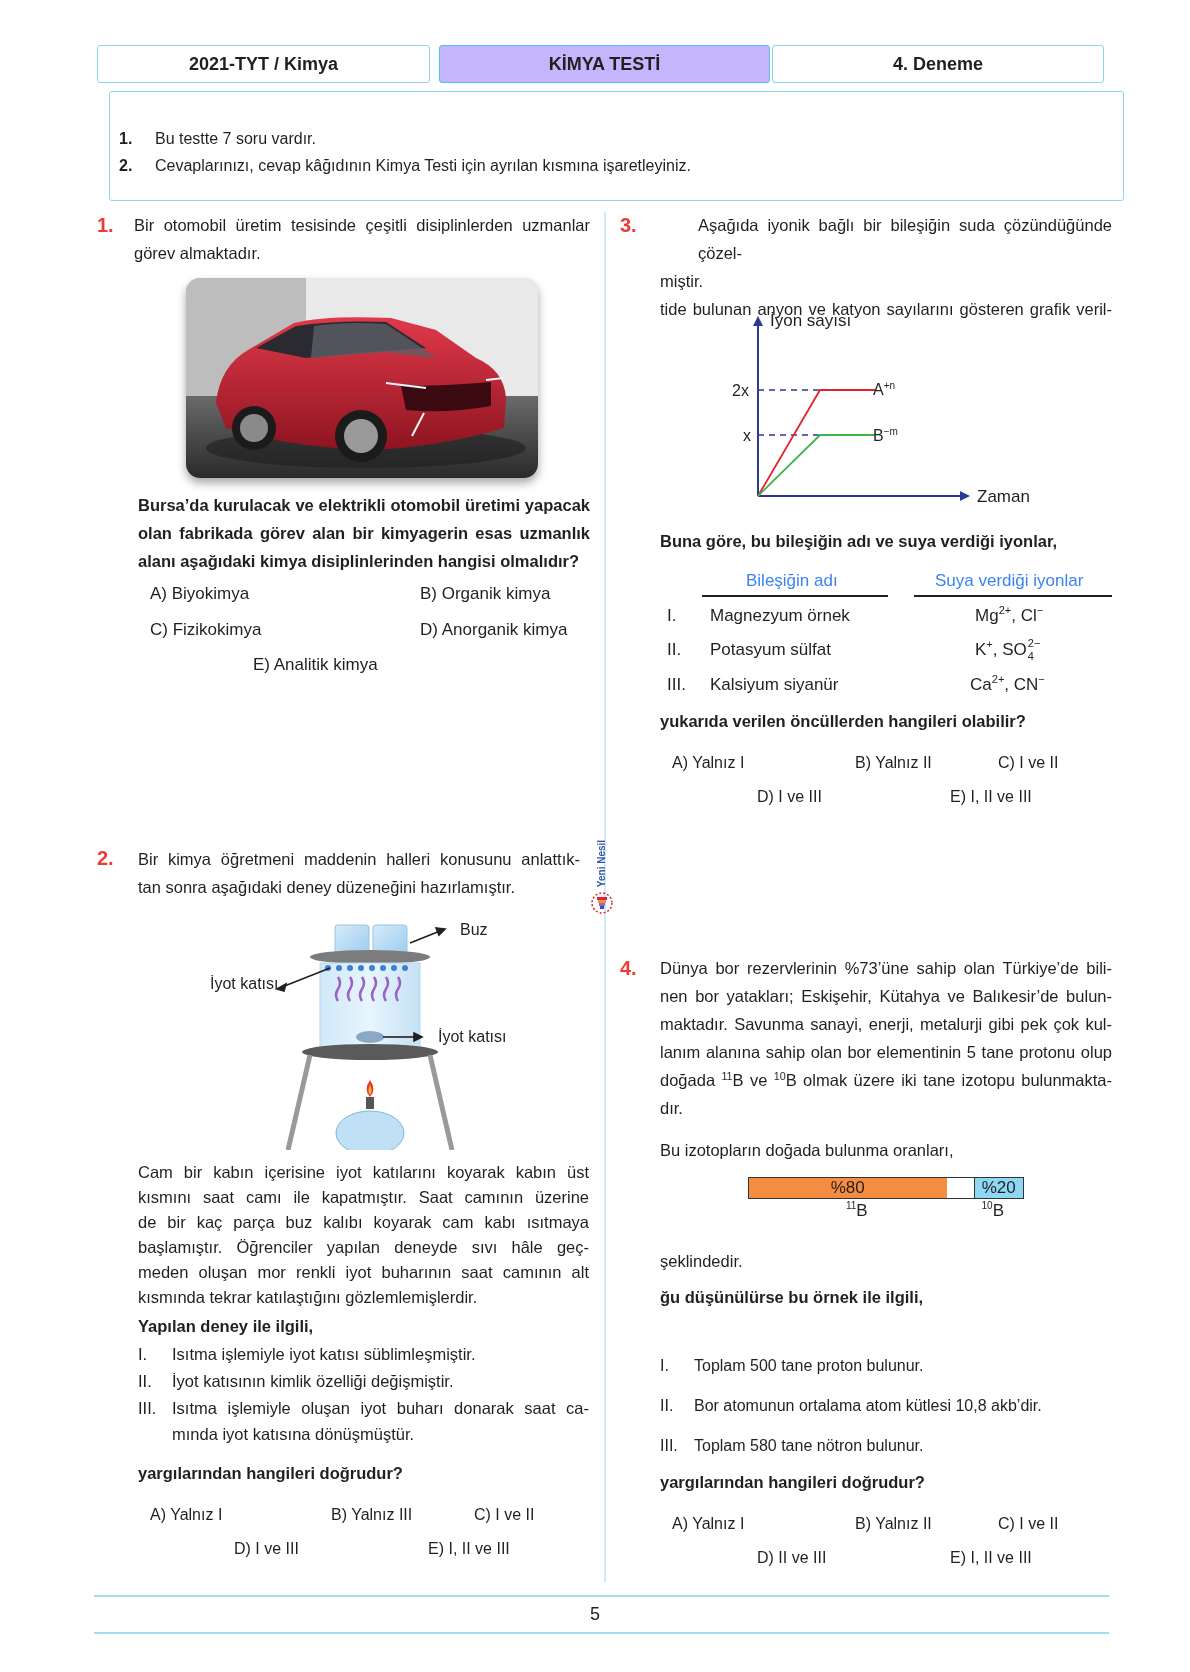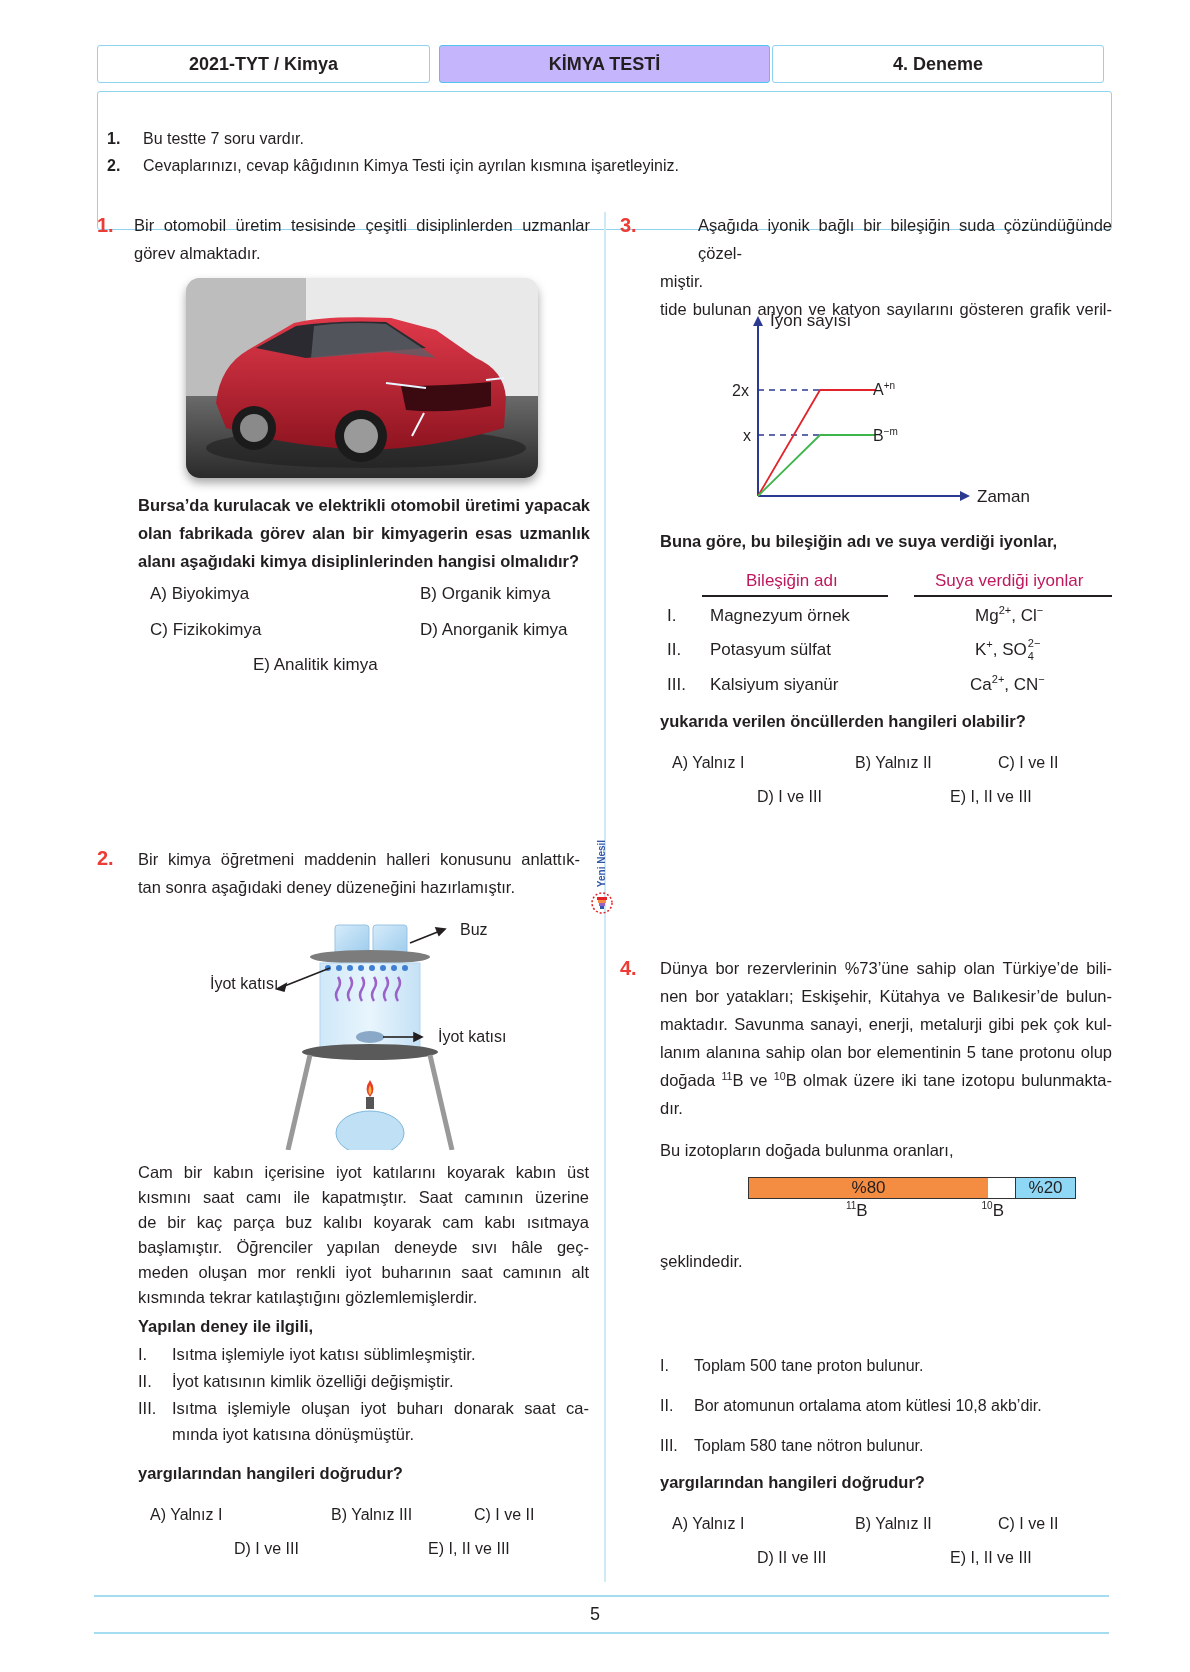--- a/index.html
+++ b/index.html
@@ -5,21 +5,21 @@
   * { box-sizing: border-box; margin: 0; padding: 0; }
   html, body { width: 1190px; height: 1672px; background: #ffffff; overflow: hidden; }
   body { position: relative; font-family: "Liberation Sans", sans-serif; color: #231f20; }
 
   .abs { position: absolute; }
 
   
   .hbox { position: absolute; top: 45px; height: 38px; border: 1.5px solid #8fd3ee; border-radius: 3px;
           display: flex; align-items: center; justify-content: center; font-weight: bold; font-size: 18px; color: #231f20; }
   .hbox.mid { background: #4fc4ef; border-color: #4fc4ef; align-items: flex-start; padding-top: 8px; }
-  .infobox { position: absolute; left: 97px; top: 91px; width: 1015px; height: 139px; border: 1.5px solid #8fd3ee; border-radius: 3px; }
+  .infobox { position: absolute; left: 109px; top: 91px; width: 1015px; height: 110px; border: 1.5px solid #8fd3ee; border-radius: 3px; }
   .info-line { position: absolute; left: 9px; font-size: 16px; }
   .info-line .n { font-weight: bold; display: inline-block; width: 36px; }
 
   .colsep { position: absolute; left: 604px; top: 212px; width: 1.5px; height: 1370px; background: #cfeaf6; }
 
   .qnum { position: absolute; color: #ed3b35; font-weight: bold; font-size: 20px; }
   .p { position: absolute; font-size: 16.5px; line-height: 28px; text-align: justify; }
   .p.bold { font-weight: bold; }
   .opt { position: absolute; font-size: 17px; margin-left: 12px; }
   .opt.sm { font-size: 16px; }
@@ -27,25 +27,25 @@
   sup, sub { font-size: 65%; line-height: 0; }
   .ssup { position: relative; display: inline-block; width: 14px; height: 1px; }
   .ssup .t { position: absolute; left: 1px; top: -17px; font-size: 11px; }
   .ssup .b { position: absolute; left: 1px; top: -4px; font-size: 11px; }
 
   
   .car { position: absolute; left: 186px; top: 278px; width: 352px; height: 200px; border-radius: 14px; overflow: hidden;
          box-shadow: 0 5px 10px rgba(0,0,0,0.35); background: linear-gradient(90deg, #c9c9c9 0%, #e4e4e4 30%, #eeeeee 60%, #dddddd 100%); }
 
   
-  .thead { position: absolute; color: #be185d; font-size: 17px; }
+  .thead { position: absolute; color: #3b82f6; font-size: 17px; }
   .trule { position: absolute; height: 1.5px; background: #231f20; }
 
   
-  .isobar { position: absolute; left: 748px; top: 1177px; width: 328px; height: 22px; border: 1.5px solid #333; display: flex; gap: 27px; }
+  .isobar { position: absolute; left: 748px; top: 1177px; width: 276px; height: 22px; border: 1.5px solid #333; display: flex; gap: 27px; }
   .isobar .seg { height: 100%; display: flex; align-items: center; justify-content: center; font-size: 17px; }
 
   .footline { position: absolute; left: 94px; width: 1015px; height: 2px; background: #a6dcf0; }
   .pagenum { position: absolute; left: 0; width: 1190px; top: 1604px; text-align: center; font-size: 18px; }
 
   .badge { position: absolute; left: 590px; top: 838px; width: 30px; height: 90px; }
 </style>
 </head>
 <body>
 
@@ -296,20 +296,21 @@
     <div class="seg" style="width: 20%; background: rgb(143, 216, 245); border-left: 1.5px solid rgb(51, 51, 51);">%20</div>
   </div>
 <div id="isolabels" class="abs" style="left:748px; top:1201px; width:272px; height:24px;">
     <div style="position: absolute; left: 40%; transform: translateX(-50%); font-size: 17px;"><sup style="font-size: 10px;">11</sup>B</div>
     <div style="position: absolute; left: 90%; transform: translateX(-50%); font-size: 17px;"><sup style="font-size: 10px;">10</sup>B</div>
   </div>
 
 <div class="p" style="left:660px; top:1247px;">şeklindedir.</div>
 
 <div class="p bold" style="left:660px; top:1283px; width:452px;">
+  <div>ğu düşünülürse bu örnek ile ilgili,</div>
 </div>
 
 <div class="p" style="left:660px; top:1352px; font-size:16px;"><span style="display:inline-block; width:34px;">I.</span><span>Toplam 500 tane proton bulunur.</span></div>
 <div class="p" style="left:660px; top:1392px; font-size:16px;"><span style="display:inline-block; width:34px;">II.</span><span>Bor atomunun ortalama atom kütlesi 10,8 akb’dir.</span></div>
 <div class="p" style="left:660px; top:1432px; font-size:16px;"><span style="display:inline-block; width:34px;">III.</span><span>Toplam 580 tane nötron bulunur.</span></div>
 
 <div class="p bold" style="left:660px; top:1468px;">yargılarından hangileri doğrudur?</div>
 
 <div class="opt sm" style="left:660px; top:1515px;">A)  Yalnız I</div>
 <div class="opt sm" style="left:843px; top:1515px;">B)   Yalnız II</div>

